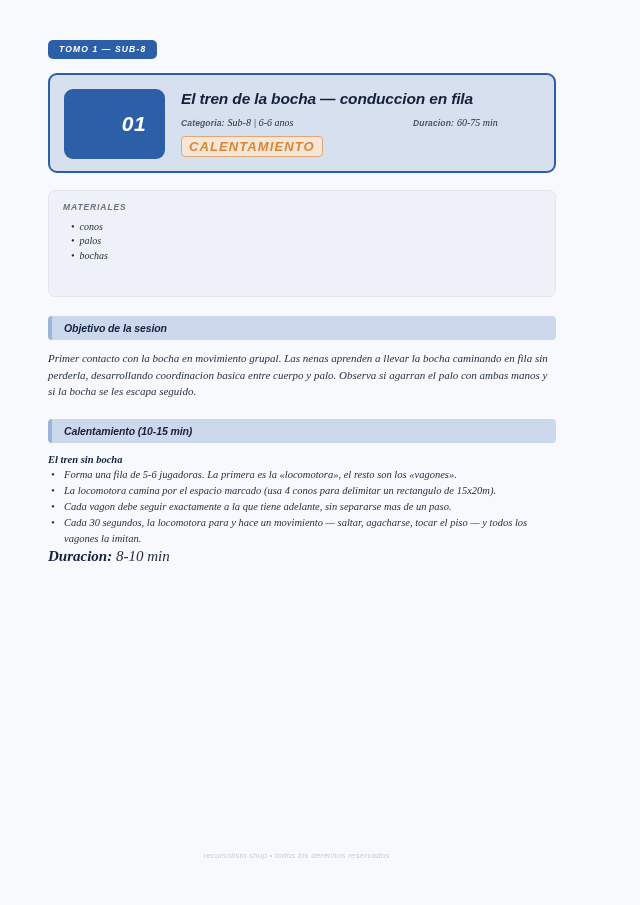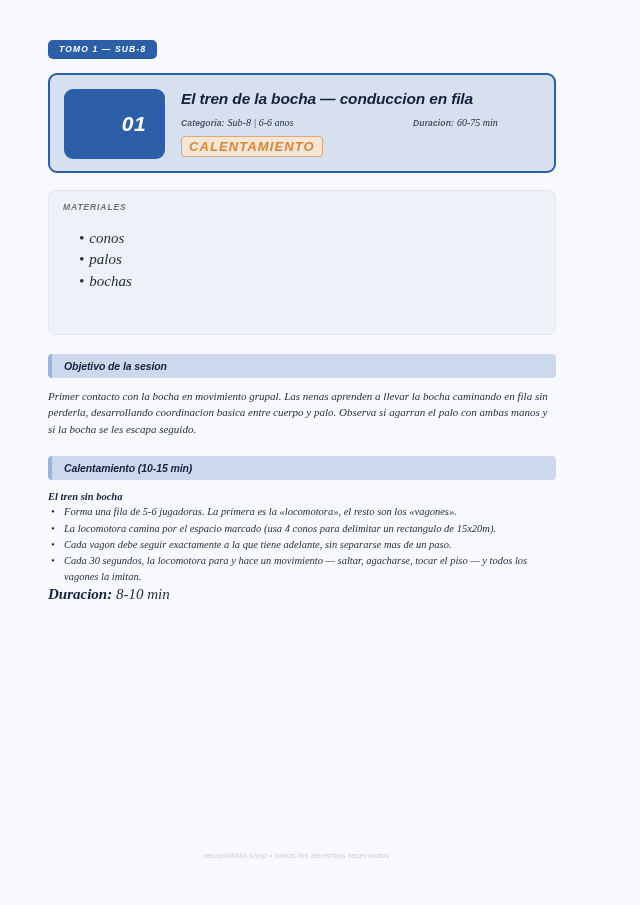--- a/index.html
+++ b/index.html
@@ -127,24 +127,24 @@
   }
   .materials-title {
     font-size: 8.5px;
     font-weight: bold;
     color: #6b7280;
     letter-spacing: 0.9px;
     margin-bottom: 7px;
   }
   .materials-list {
     list-style: none;
-    margin: 16px;
+    margin: 8px;
     padding: 0;
     font-family: "Liberation Serif", serif;
-    font-size: 15px;
+    font-size: 10px;
     color: #1e2b3c;
   }
   .materials-list li {
     line-height: 1.45;
   }
   .materials-list li::before {
     content: "\2022";
     margin-right: 5px;
   }
 

